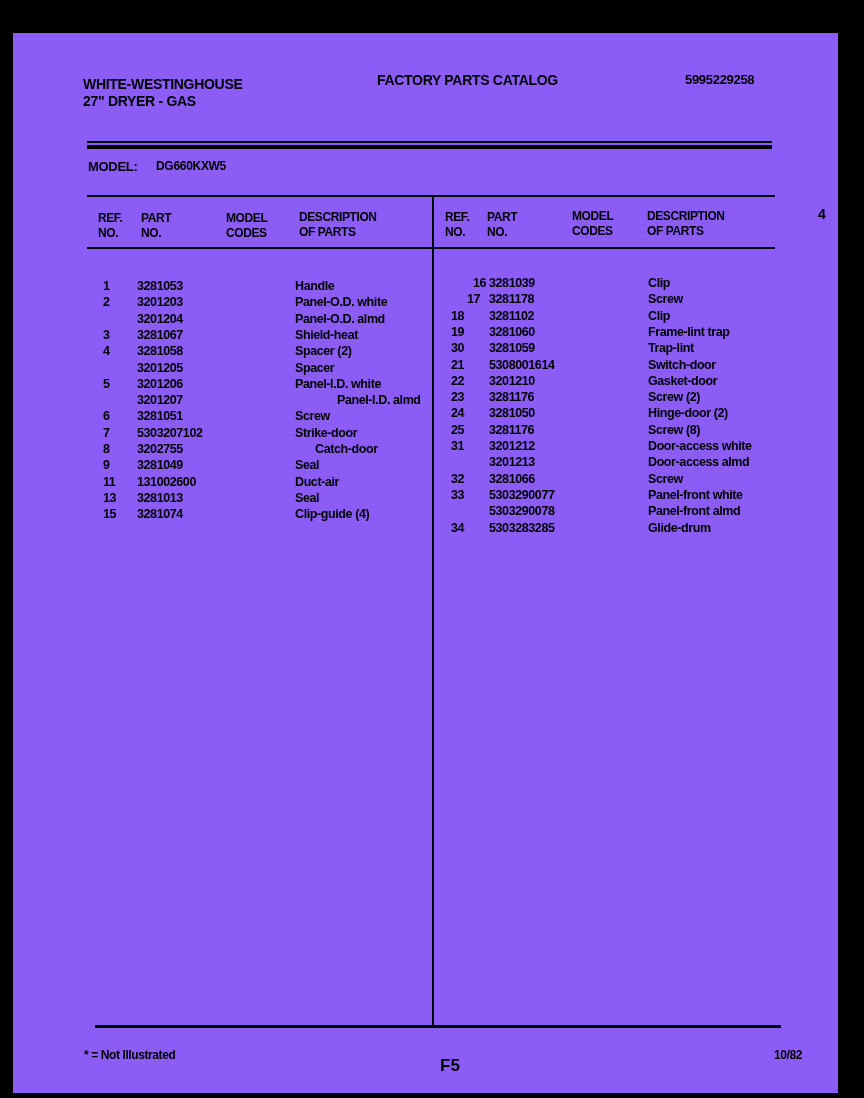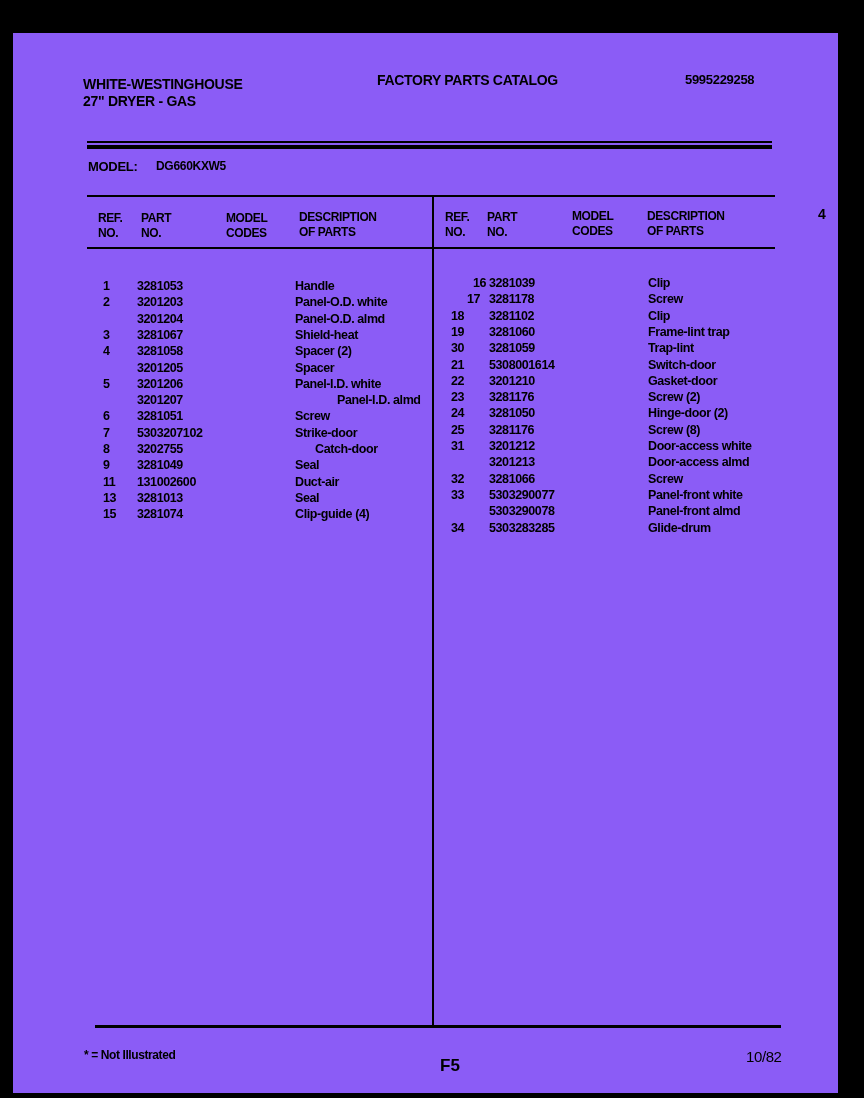--- a/index.html
+++ b/index.html
@@ -22,21 +22,21 @@
     .hdr-title { left: 364px; top: 39px; font-size: 14px; font-weight: bold; letter-spacing: -0.3px; }
     .hdr-num { left: 672px; top: 39px; font-size: 13px; font-weight: bold; letter-spacing: -0.3px; }
     .rule { position: absolute; background: #000; }
     .model-label { left: 75px; top: 126px; font-size: 13px; font-weight: bold; letter-spacing: -0.3px; }
     .model-value { left: 143px; top: 126px; font-size: 12px; font-weight: bold; letter-spacing: -0.3px; }
     .colhead { font-size: 12px; font-weight: bold; line-height: 15px; letter-spacing: -0.4px; }
     .row { position: absolute; font-size: 12.5px; font-weight: bold; line-height: 16.3px; letter-spacing: -0.4px; white-space: nowrap; }
     .row span { position: absolute; top: 0; }
     .footer-note { left: 71px; top: 1015px; font-size: 12px; font-weight: bold; letter-spacing: -0.4px; }
     .footer-page { left: 427px; top: 1023px; font-size: 17px; font-weight: bold; }
-    .footer-date { left: 733px; top: 1015px; font-size: 15px; font-weight: normal; letter-spacing: -0.4px; }
+    .footer-date { left: 761px; top: 1015px; font-size: 12px; font-weight: bold; letter-spacing: -0.4px; }
     .mark { left: 805px; top: 173px; font-size: 14px; font-weight: bold; }
   </style>
 </head>
 <body>
 
 <div class="page">
 
   <div class="abs hdr-brand">
     <div>WHITE-WESTINGHOUSE</div>
     <div>27" DRYER - GAS</div>

